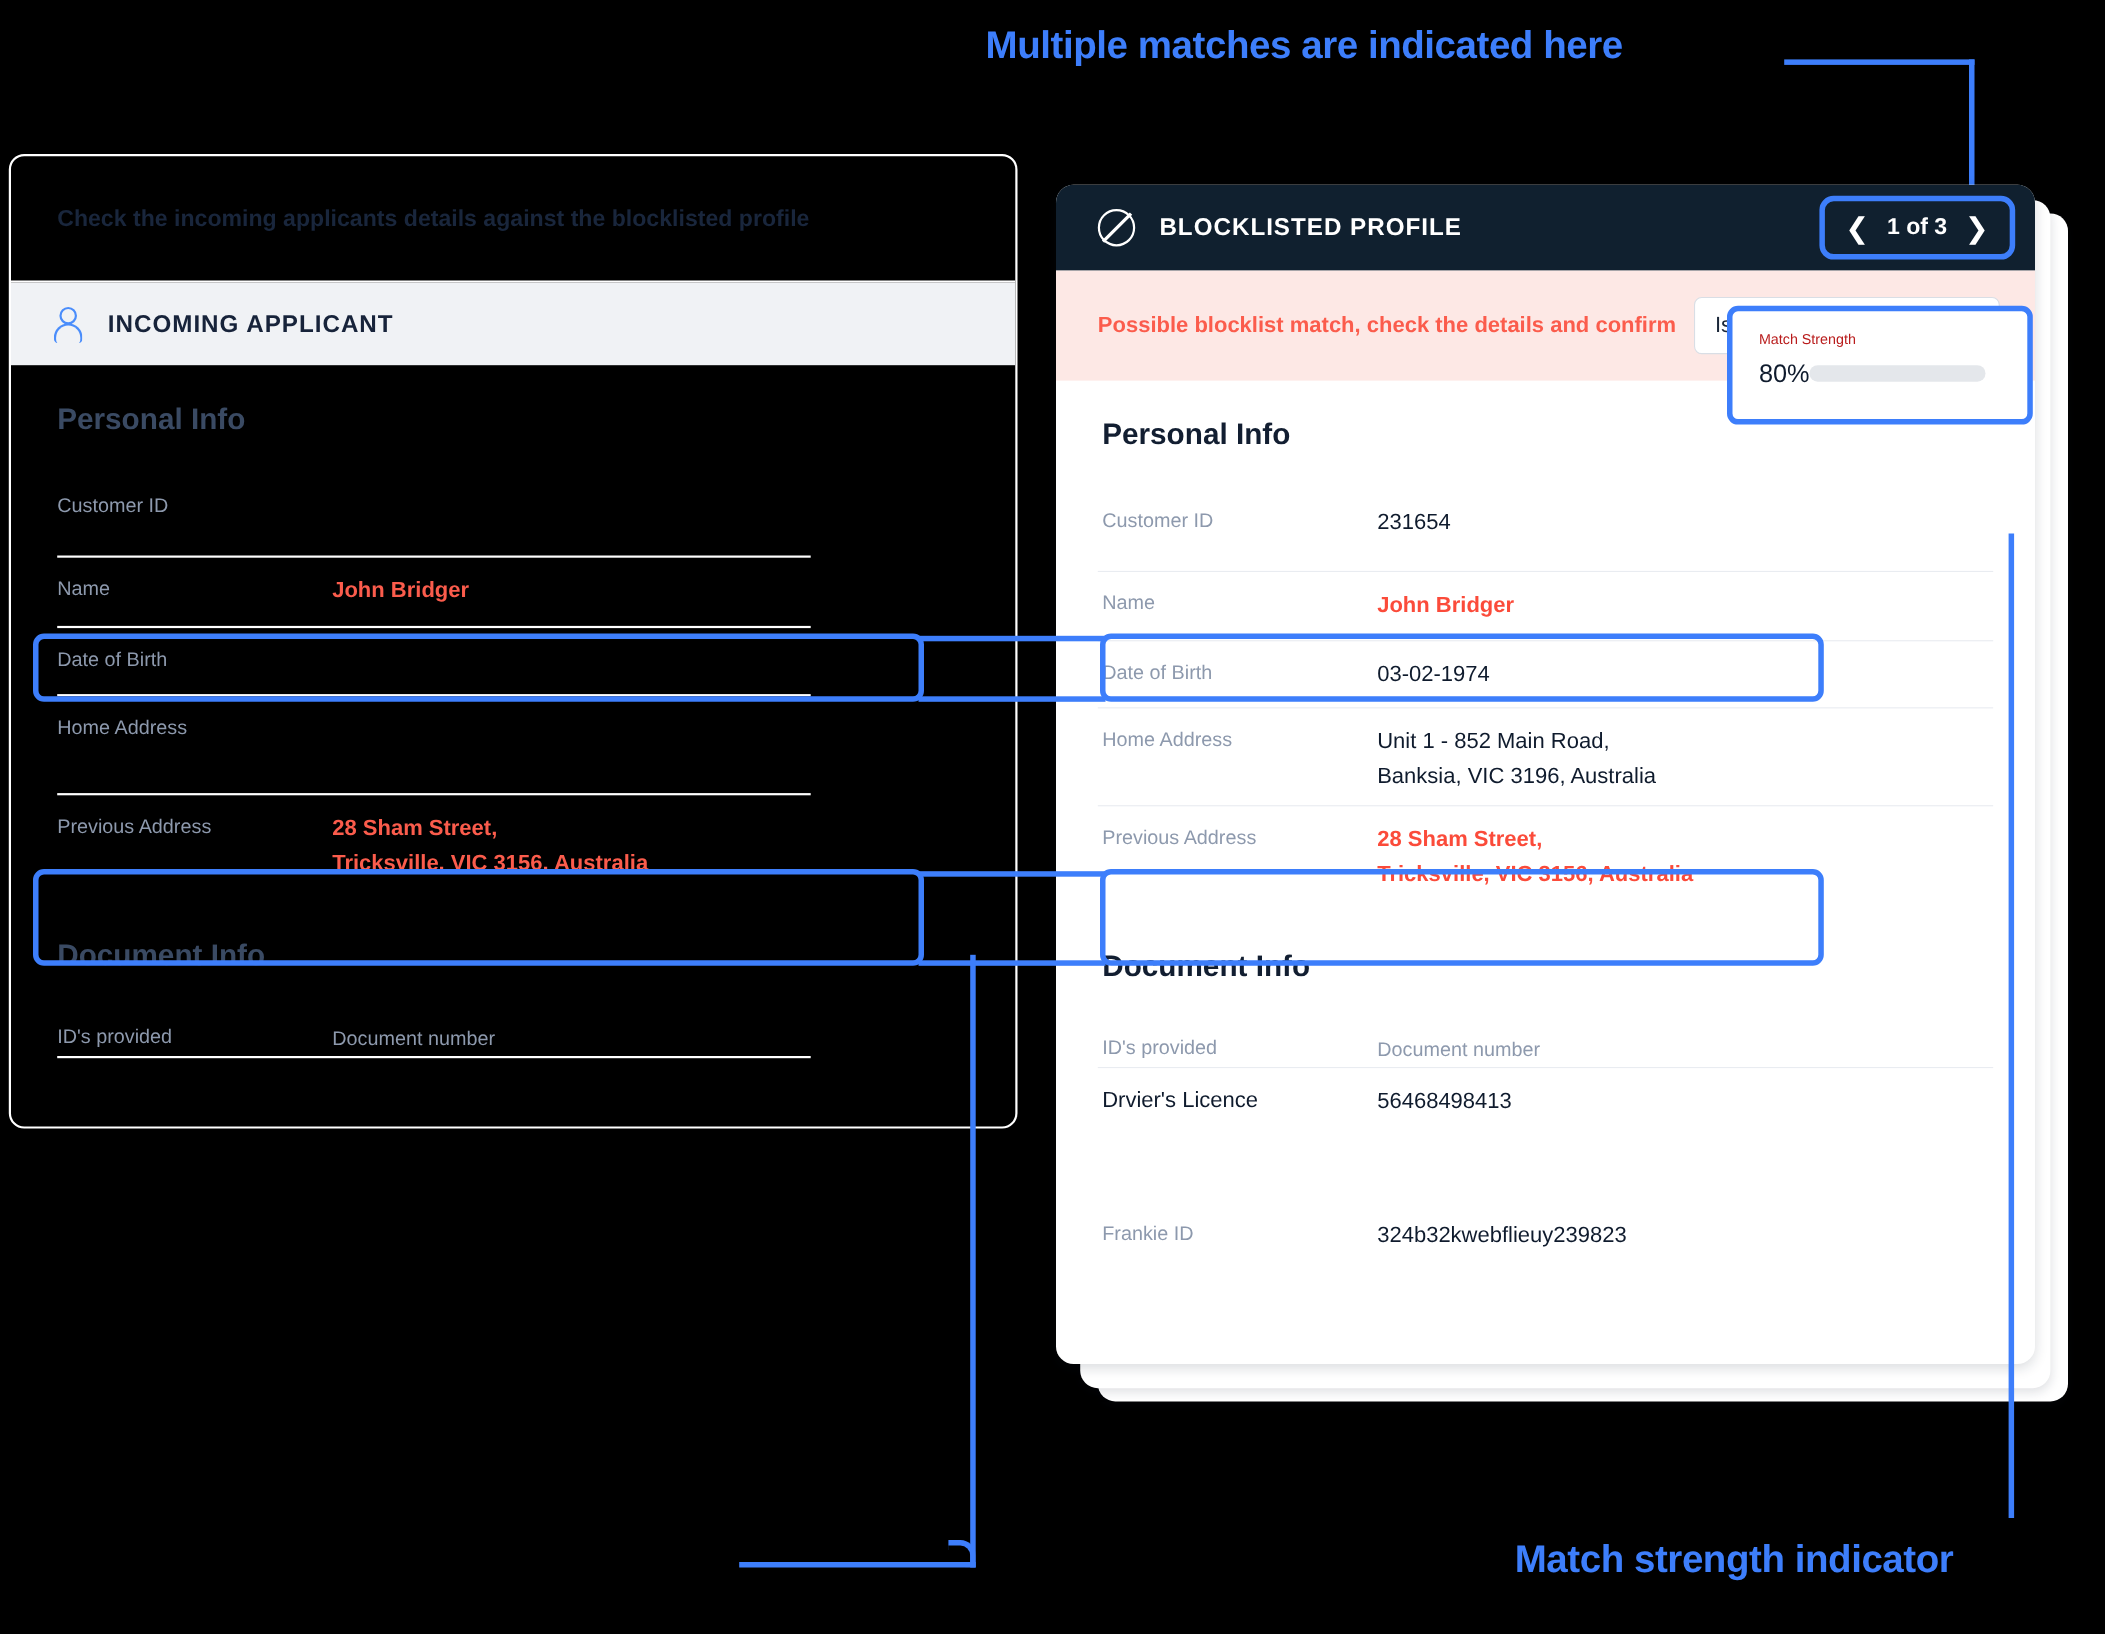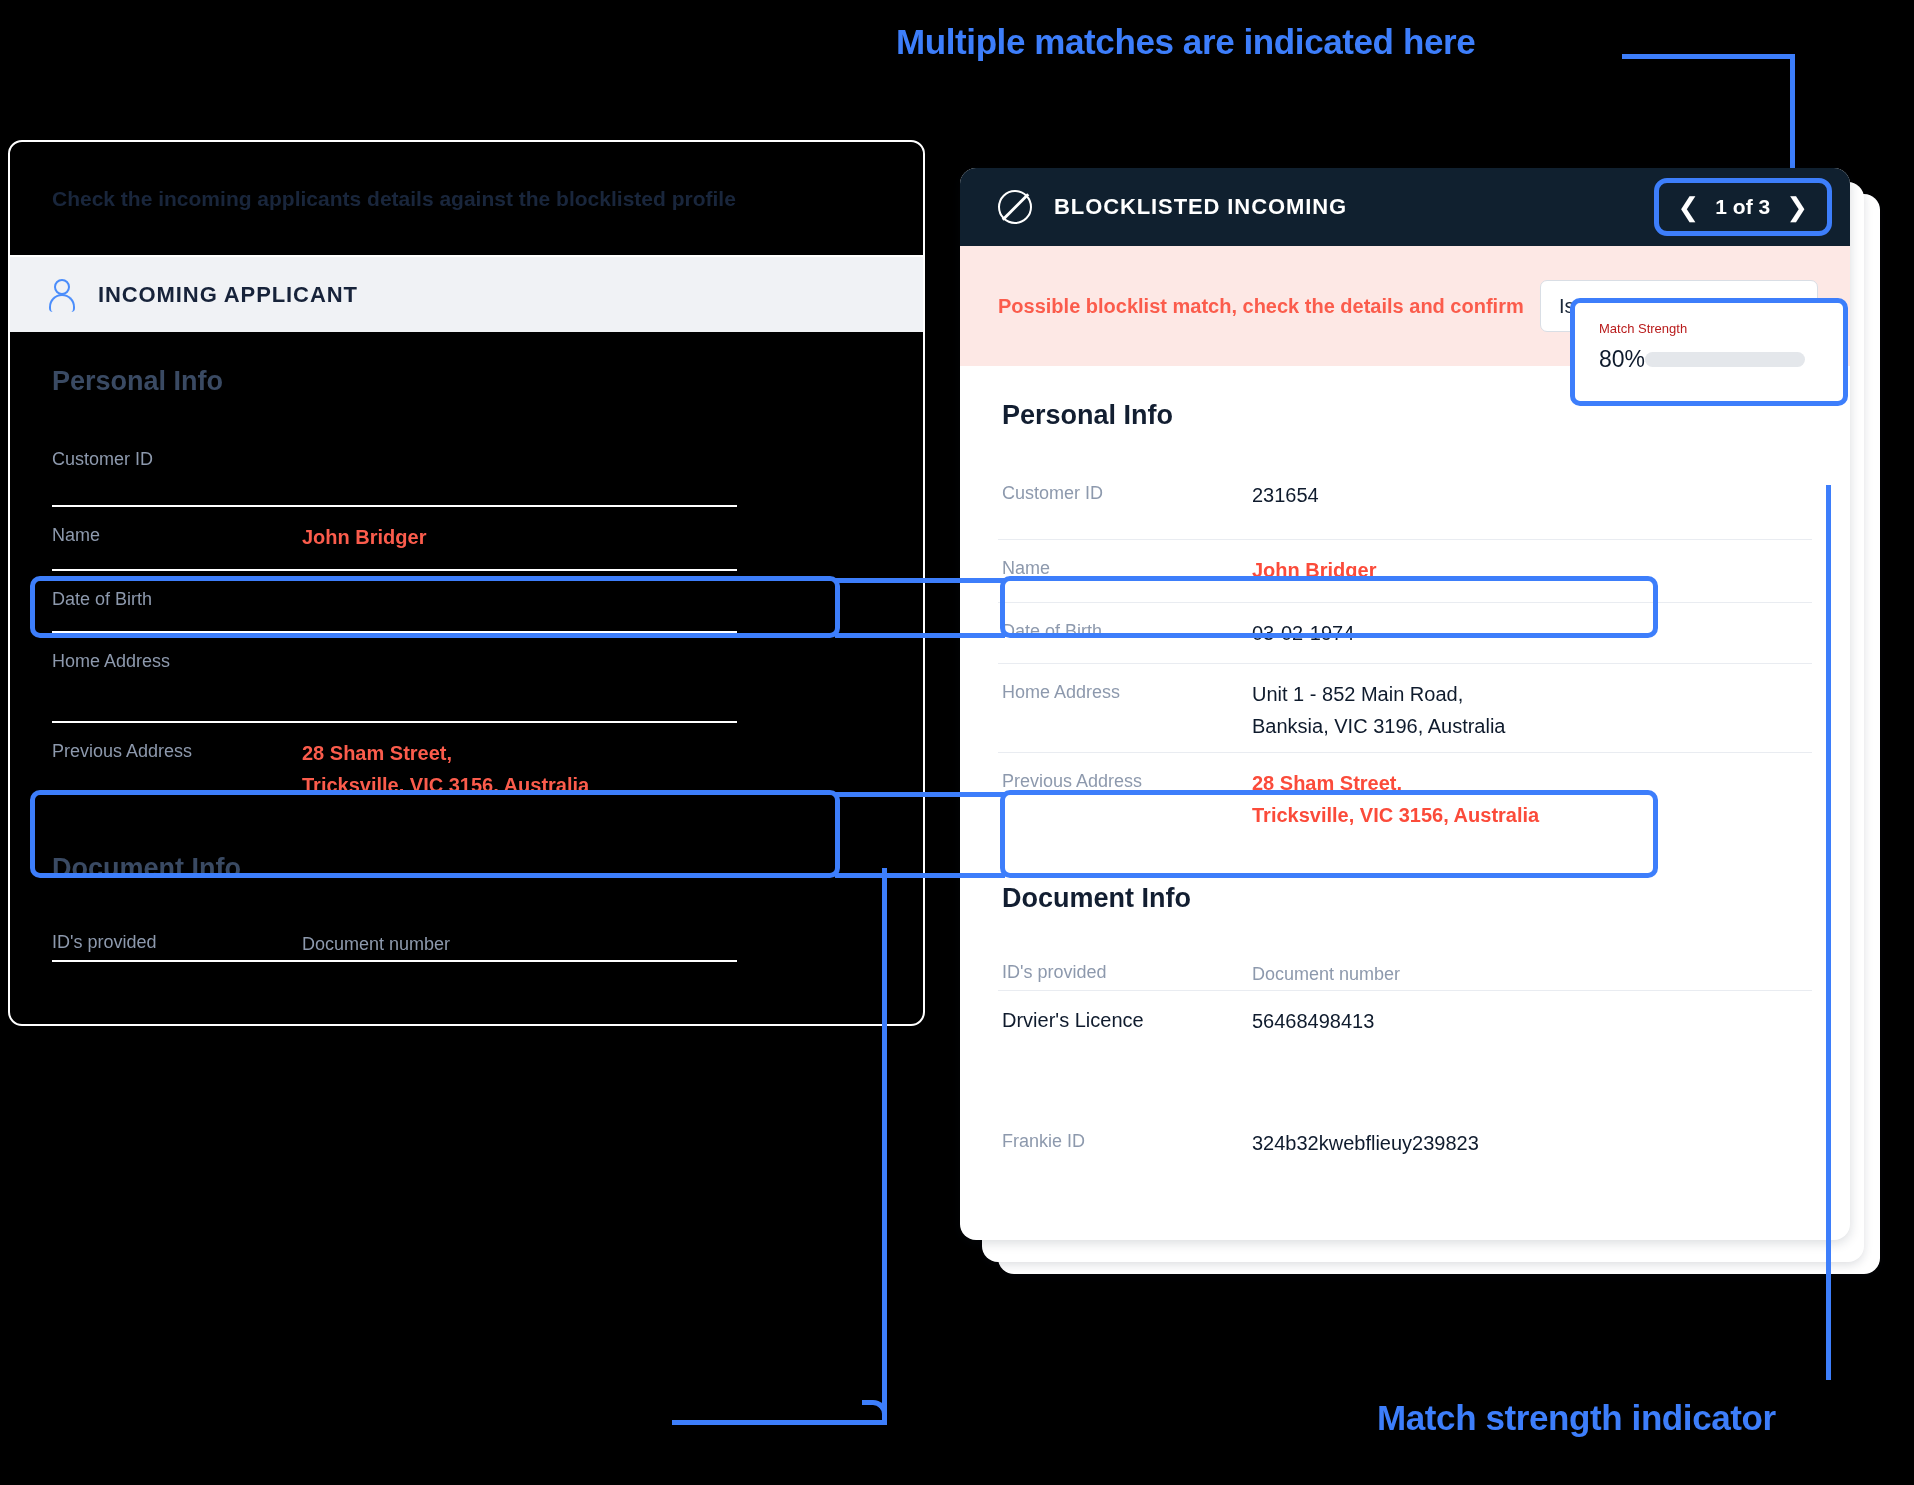--- a/index.html
+++ b/index.html
@@ -123,21 +123,21 @@
     padding: 7px 16px; border-radius: 9px;
     color:#ffffff; font-size: 21px; font-weight: bold;
   }
   #pager .chev { font-size: 26px; line-height: 1; font-weight: normal; }
   #pager-annot {
     position:absolute; left:-8px; top:-9px; right:-8px; bottom:-9px;
     border: 5px solid #3D7EFB; border-radius: 13px; pointer-events:none;
   }
 
   #alert-bar {
-    background:#FDE8E5; height: 120px;
+    background:#FDE8E5; height: 100px;
     display:flex; align-items:center; padding: 0 32px 0 38px;
   }
   #alert-bar .msg { color:#FB5C4C; font-size:20px; font-weight:bold; }
   #match-select {
     margin-left:auto; width: 278px; height: 52px; background:#ffffff;
     border: 1.5px solid #D9DEE5; border-radius: 7px;
     display:flex; align-items:center; padding: 0 18px;
     color:#1B2739; font-size: 20px;
   }
   #match-select .chev-down {
@@ -249,21 +249,21 @@
     <div class="stack-shadow" id="stack-3"></div>
     <div class="stack-shadow" id="stack-2"></div>
 
     <div id="right-card">
 
       <div id="right-card-header">
         <span class="block-icon">
           <span class="ring"></span>
             <span class="slash"></span>
         </span>
-        <span class="title">BLOCKLISTED INCOMING</span>
+        <span class="title">BLOCKLISTED PROFILE</span>
 
         <span id="pager-wrap">
           <span id="pager">
             <span class="chev">❮</span>
             <span>1 of 3</span>
             <span class="chev">❯</span>
           </span>
           <span id="pager-annot"></span>
         </span>
       </div>

